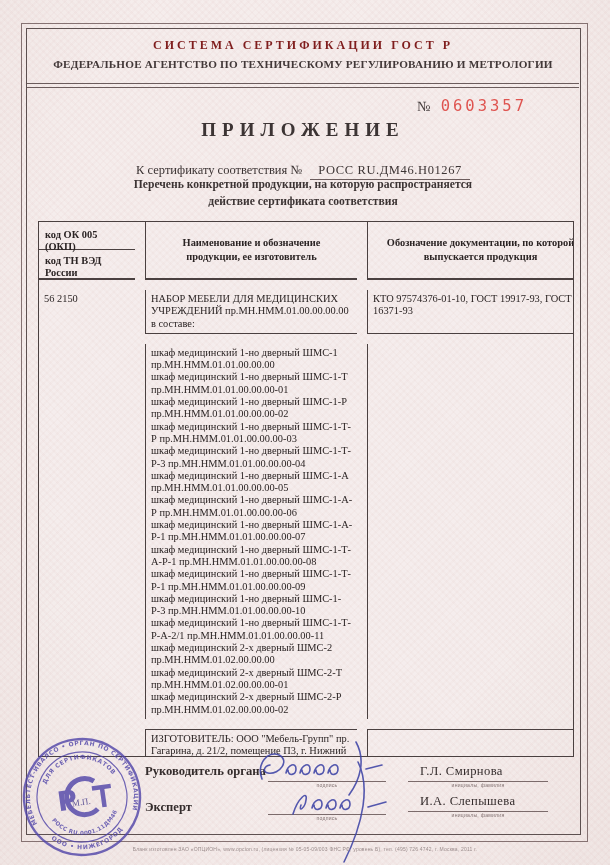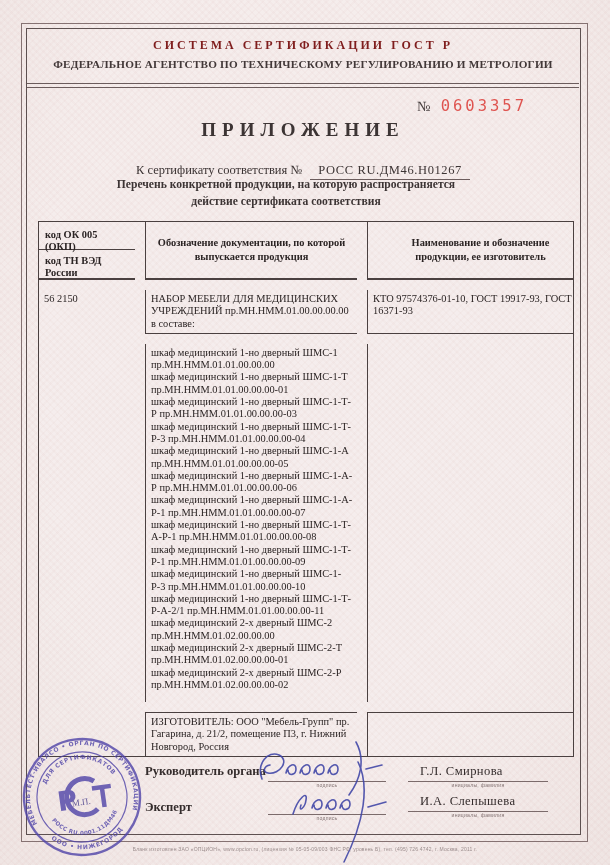--- a/index.html
+++ b/index.html
@@ -22,21 +22,21 @@
   .hdr-l2{font-size:11.2px;font-weight:bold;letter-spacing:.2px;margin-top:5px;color:#423838;}
   .hdr-rule{left:27px;top:83px;width:552px;height:3px;border-top:1px solid #6b5c5c;border-bottom:1px solid #6b5c5c;}
   
   .serial{left:0;top:97px;width:527px;text-align:right;font-size:15px;}
   .serial .no{color:#4a4242;font-size:14px;margin-right:10px;}
   .serial .val{font-family:"DejaVu Sans Mono",monospace;color:#df5450;letter-spacing:3px;font-size:15.5px;}
   
   .title{left:30px;top:119px;width:546px;text-align:center;font-size:19px;font-weight:bold;letter-spacing:6px;color:#3c3434;}
   .certline{left:30px;top:163px;width:546px;text-align:center;font-size:12.5px;color:#3c3434;}
   .certline .num{display:inline-block;margin-left:8px;padding:0 8px 1px 8px;border-bottom:1px solid #6b5c5c;letter-spacing:.6px;}
-  .subtitle{left:13px;top:177px;width:546px;text-align:center;font-size:11.6px;font-weight:bold;line-height:1.45;color:#3c3434;}
+  .subtitle{left:30px;top:177px;width:546px;text-align:center;font-size:11.6px;font-weight:bold;line-height:1.45;color:#3c3434;}
   
   .cert-table{
     left:38px;top:221px;width:534px;height:534px;
     display:grid;grid-template-columns:96px 212px 226px;grid-template-rows:58px auto 1fr auto;
     border:1.6px solid #4a4040;font-size:10.4px;line-height:12.3px;color:#2b2424;
     background:rgba(255,255,255,0.05);overflow:hidden;gap:10px;
   }
   .th{border-bottom:2px solid #4a4040;font-weight:bold;font-size:10.4px;}
   .th.c2,.th.c3{border-left:1px solid #4a4040;display:flex;align-items:center;justify-content:center;text-align:center;}
   .th .wrap2{max-width:168px;line-height:1.3;}
@@ -86,35 +86,36 @@
   <div>действие сертификата соответствия</div>
 </div>
 
 <div class="abs cert-table">
 
   <div class="th c1">
     <div class="th1-top">код ОК 005 (ОКП)</div>
     <div class="th1-div"></div>
     <div class="th1-bot">код ТН ВЭД России</div>
   </div>
+  <div class="th c2">
+    <div class="wrap2">Наименование и обозначение продукции, ее изготовитель</div>
+  </div>
   <div class="th c3">
     <div class="wrap3">Обозначение документации, по которой выпускается продукция</div>
-  </div>
-  <div class="th c2">
-    <div class="wrap2">Наименование и обозначение продукции, ее изготовитель</div>
   </div>
 
   <div class="cell c-left">56 2150</div>
 
   <div class="cell bl bb">НАБОР МЕБЕЛИ ДЛЯ МЕДИЦИНСКИХ УЧРЕЖДЕНИЙ пр.МН.НММ.01.00.00.00.00 в составе:</div>
   <div class="cell bl bb">КТО 97574376-01-10, ГОСТ 19917-93, ГОСТ 16371-93</div>
 
   <div class="cell bl items">
       <div class="item">шкаф медицинский 1-но дверный ШМС-1 пр.МН.НММ.01.01.00.00.00</div>
       <div class="item">шкаф медицинский 1-но дверный ШМС-1-Т пр.МН.НММ.01.01.00.00.00-01</div>
+      <div class="item">шкаф медицинский 1-но дверный ШМС-1-Р пр.МН.НММ.01.01.00.00.00-02</div>
       <div class="item">шкаф медицинский 1-но дверный ШМС-1-Т-Р пр.МН.НММ.01.01.00.00.00-03</div>
       <div class="item">шкаф медицинский 1-но дверный ШМС-1-Т-Р-3 пр.МН.НММ.01.01.00.00.00-04</div>
       <div class="item">шкаф медицинский 1-но дверный ШМС-1-А пр.МН.НММ.01.01.00.00.00-05</div>
       <div class="item">шкаф медицинский 1-но дверный ШМС-1-А-Р пр.МН.НММ.01.01.00.00.00-06</div>
       <div class="item">шкаф медицинский 1-но дверный ШМС-1-А-Р-1 пр.МН.НММ.01.01.00.00.00-07</div>
       <div class="item">шкаф медицинский 1-но дверный ШМС-1-Т-А-Р-1 пр.МН.НММ.01.01.00.00.00-08</div>
       <div class="item">шкаф медицинский 1-но дверный ШМС-1-Т-Р-1 пр.МН.НММ.01.01.00.00.00-09</div>
       <div class="item">шкаф медицинский 1-но дверный ШМС-1-Р-3 пр.МН.НММ.01.01.00.00.00-10</div>
       <div class="item">шкаф медицинский 1-но дверный ШМС-1-Т-Р-А-2/1 пр.МН.НММ.01.01.00.00.00-11</div>
       <div class="item">шкаф медицинский 2-х дверный ШМС-2 пр.МН.НММ.01.02.00.00.00</div>

